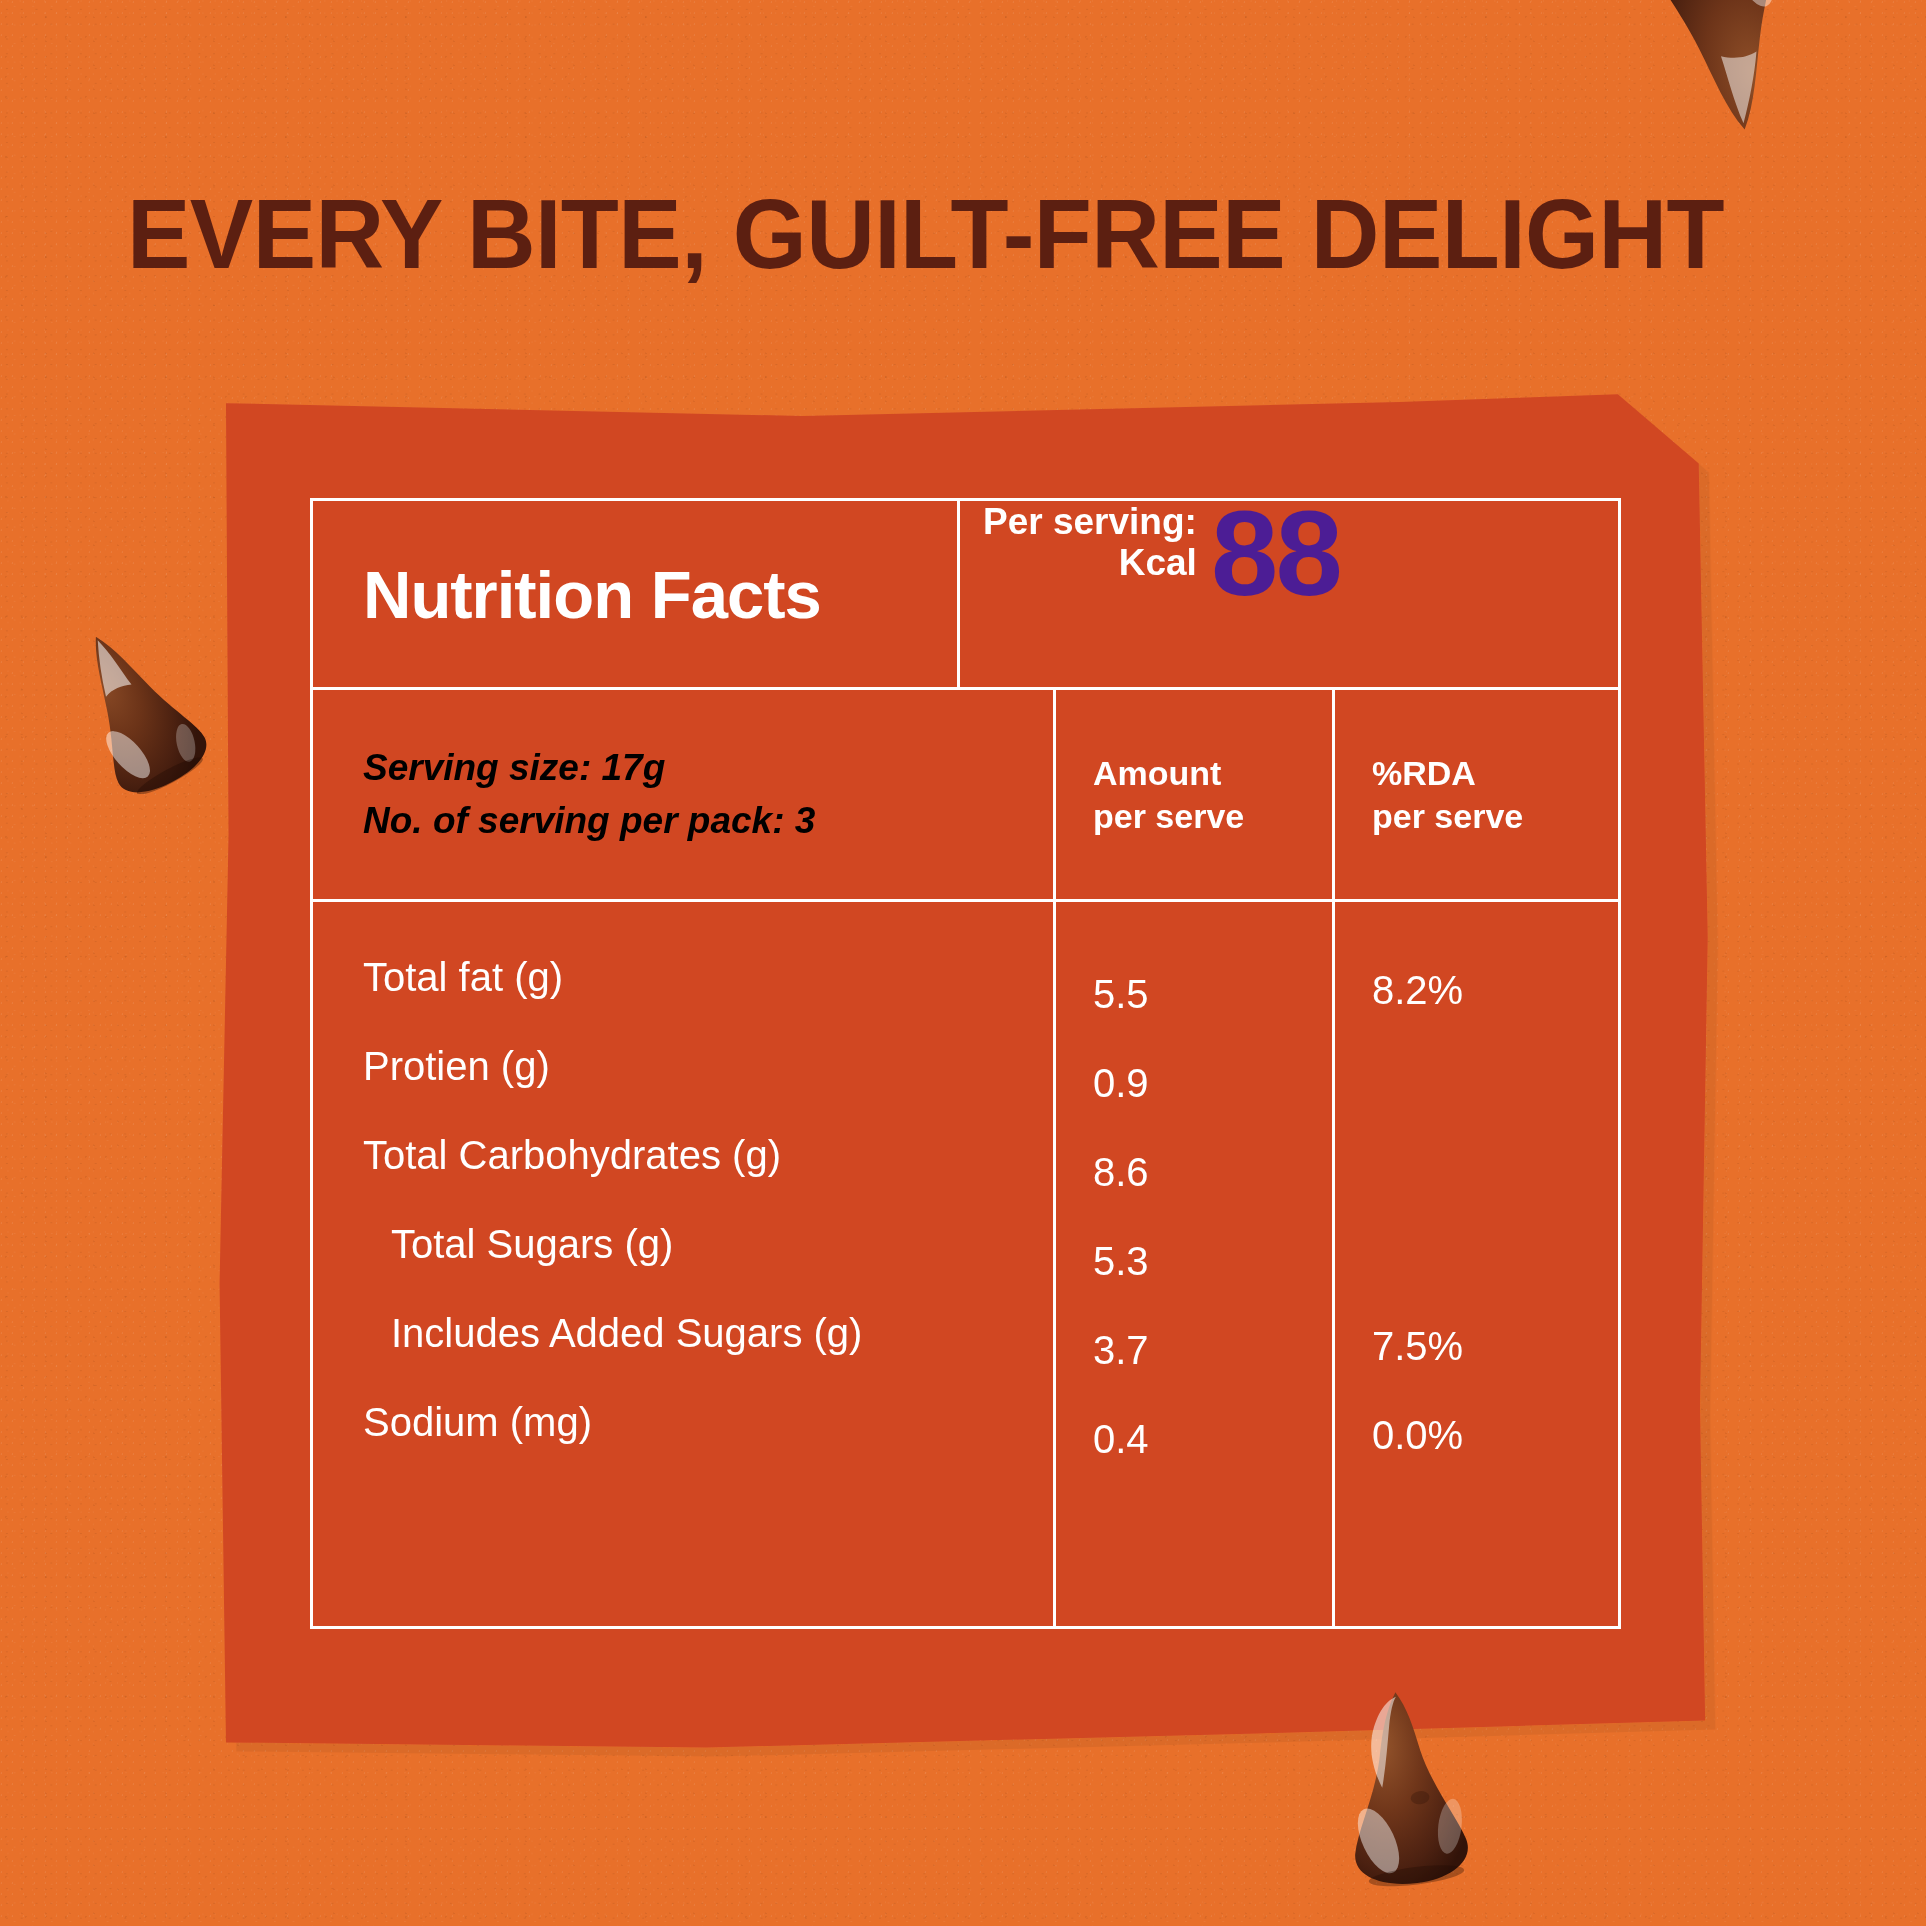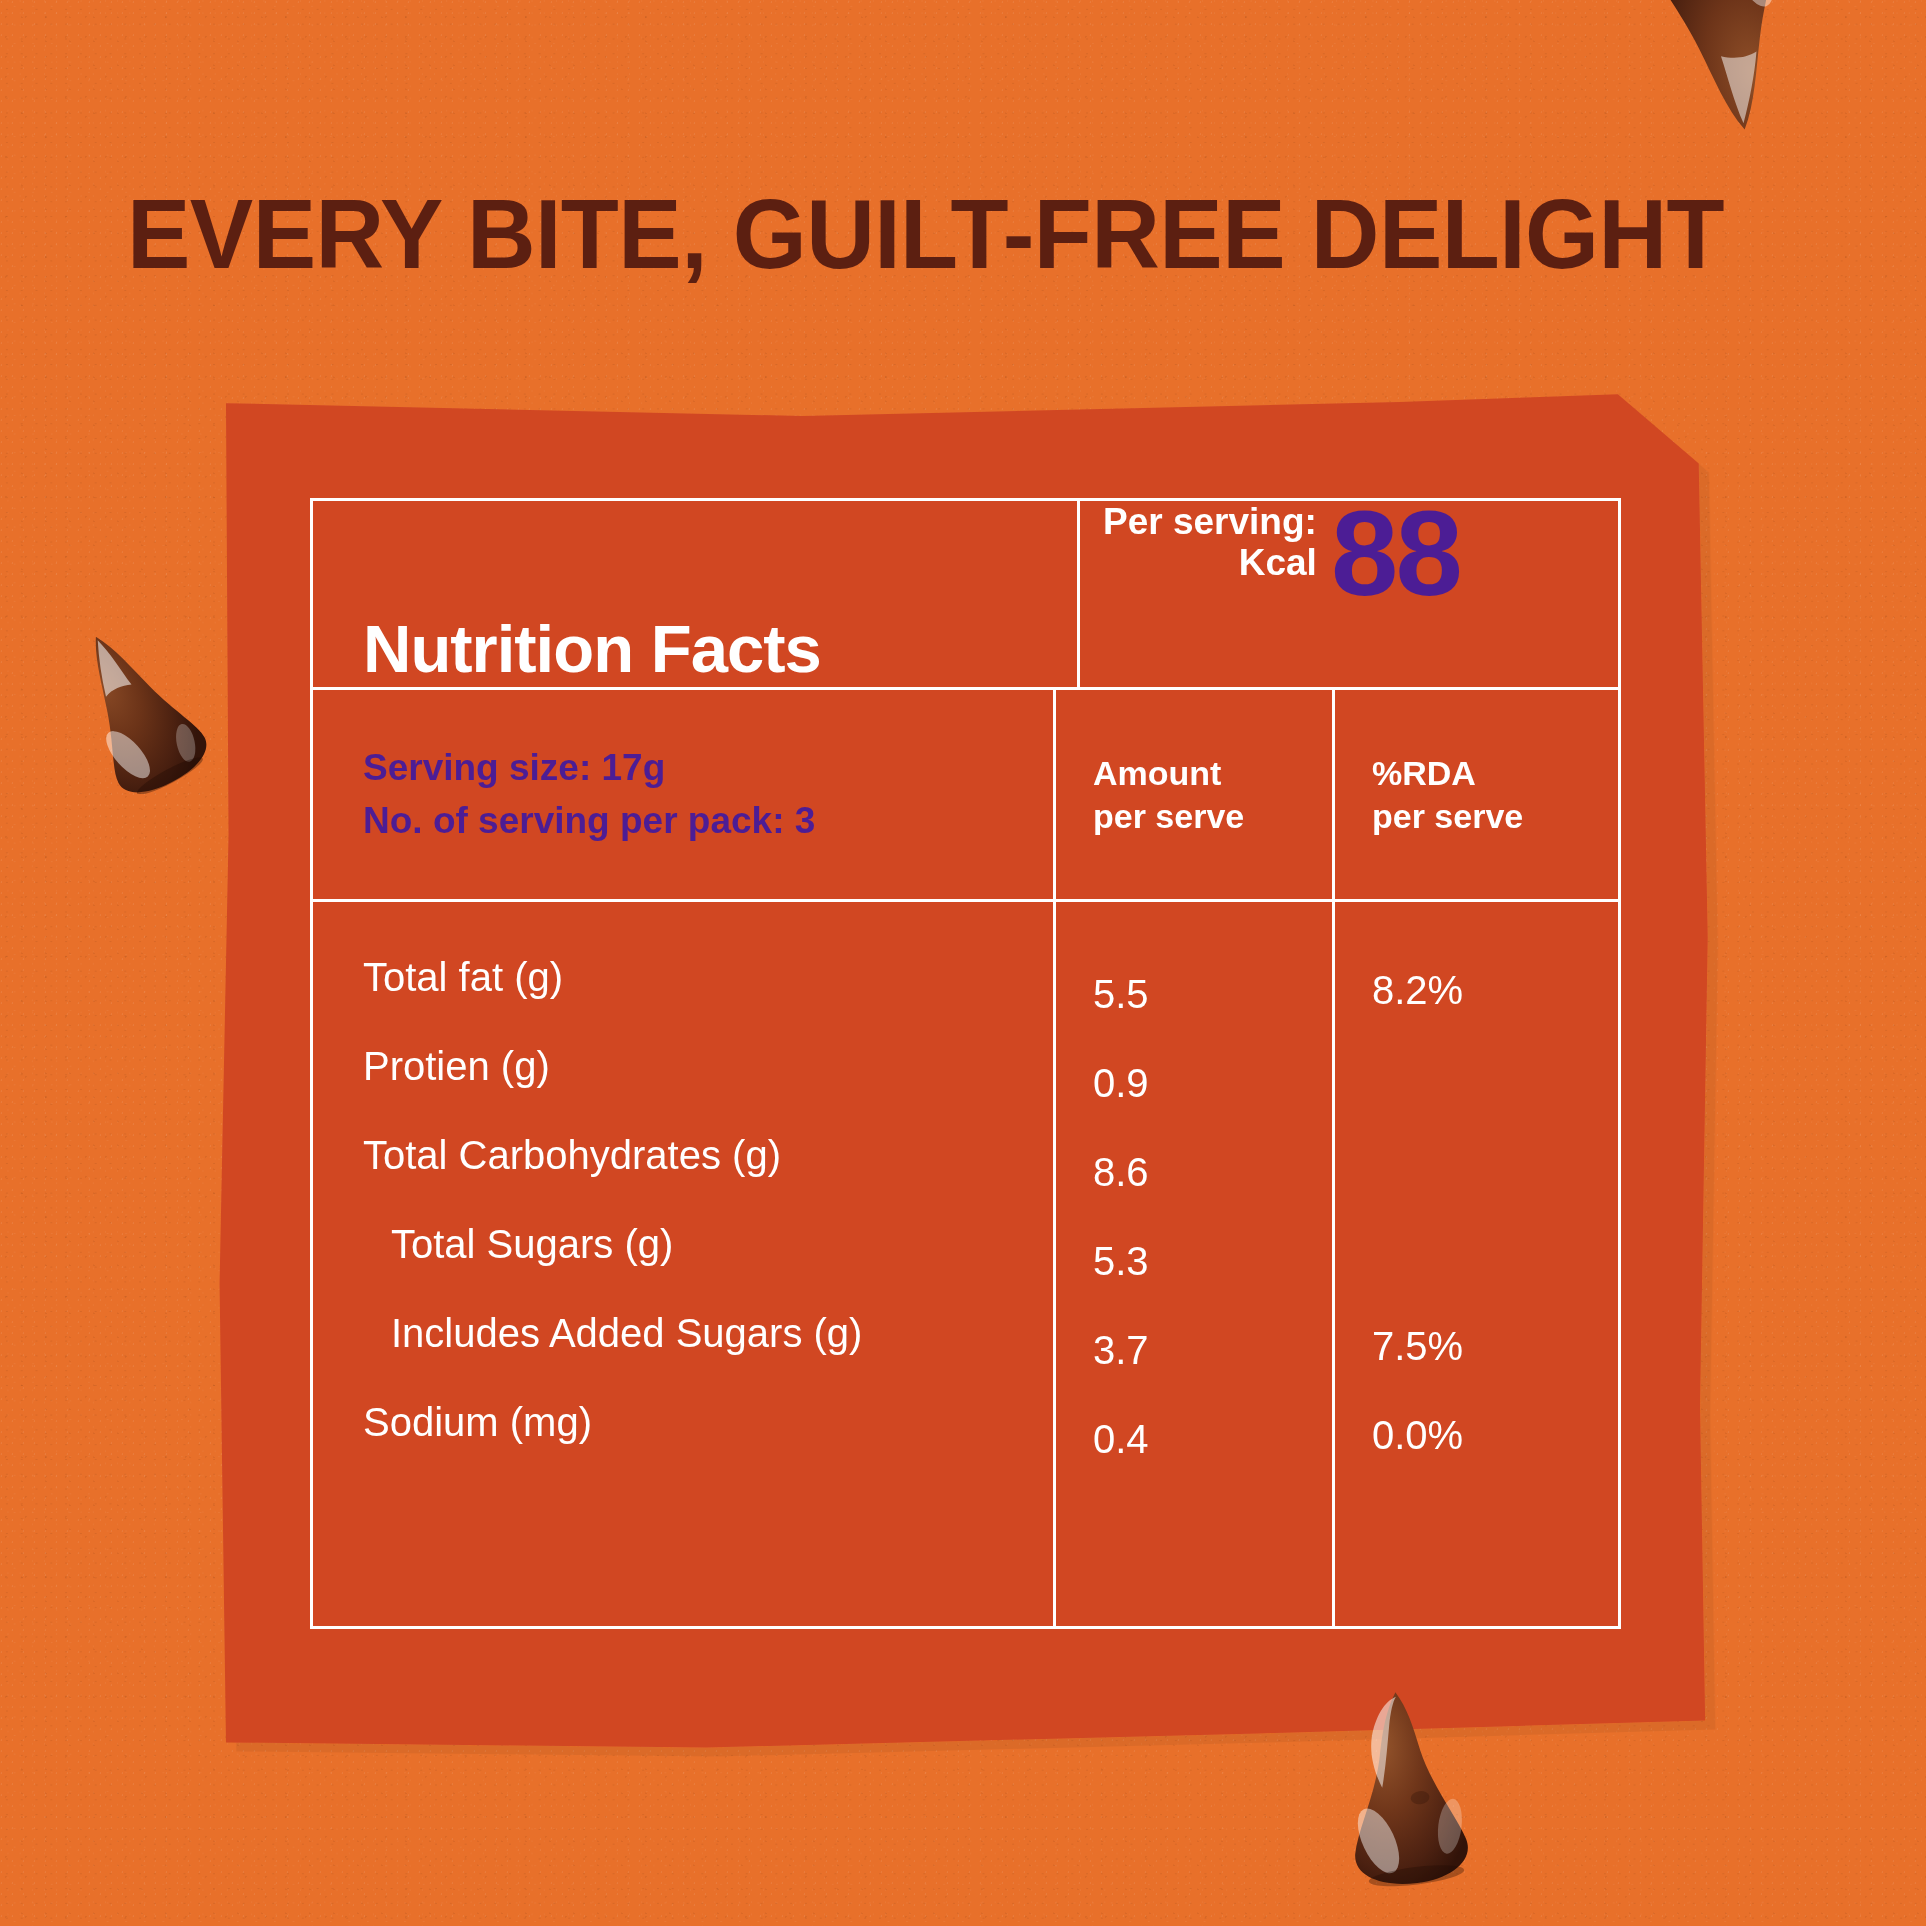--- a/index.html
+++ b/index.html
@@ -62,23 +62,23 @@
     left:310px; top:498px;
     width:1311px; height:1131px;
     border:3.2px solid #ffffff;
   }
 
   .trow { display:flex; width:100%; }
 
   
   #hdr1 { height:189px; border-bottom:3.2px solid #ffffff; }
   #hdr1 .c-label {
-    width:767px;
-    border-right:3.2px solid #ffffff;
-    display:flex; align-items:flex-end;
+    width:647px;
+    border-right:3.2px solid #ffffff;
+    display:flex; align-items:center;
     padding-left:50px;
   }
   #nutrition-facts-title {
     color:#fff; font-size:67px; font-weight:700; letter-spacing:-1px;
   }
   #hdr1 .c-kcal {
     flex:1;
     display:flex; align-items:flex-start; justify-content:flex-start;
     padding-left:23px;
   }
@@ -93,21 +93,21 @@
 
   
   #hdr2 { height:212px; border-bottom:3.2px solid #ffffff; }
   #hdr2 .c-serving {
     width:743px;
     border-right:3.2px solid #ffffff;
     display:flex; flex-direction:column; justify-content:center;
     padding-left:50px;
   }
   #hdr2 .c-serving div {
-    color:#4c1d95; font-weight:700; font-size:37px; line-height:1.42;
+    color:#000000; font-weight:700; font-size:37px; line-height:1.42;font-style:italic;
   }
   #hdr2 .c-amount {
     width:279px;
     border-right:3.2px solid #ffffff;
     display:flex; flex-direction:column; justify-content:center;
     padding-left:37px;
   }
   #hdr2 .c-rda {
     flex:1;
     display:flex; flex-direction:column; justify-content:center;

